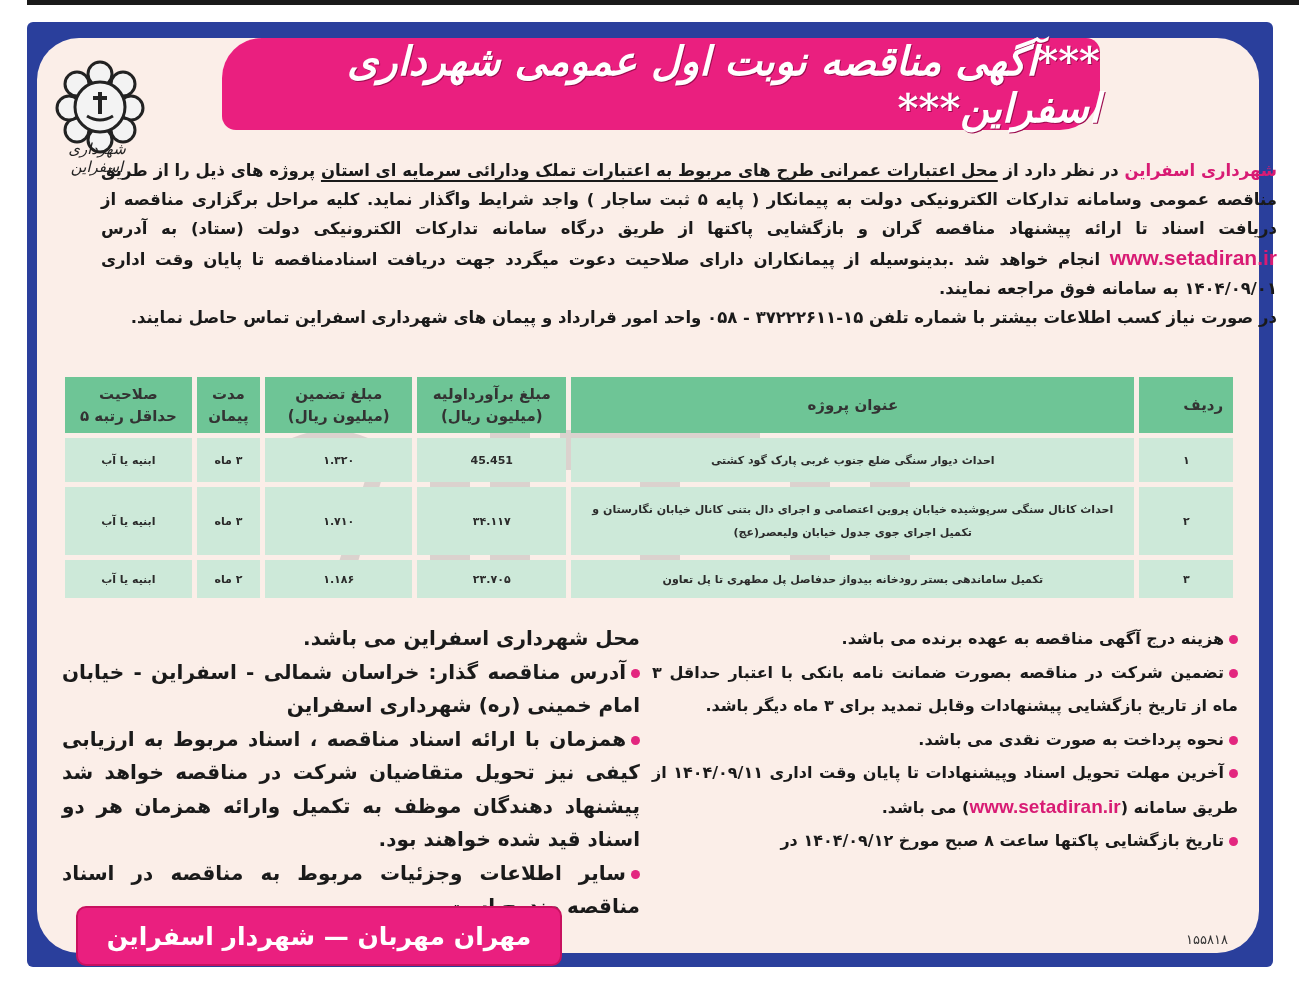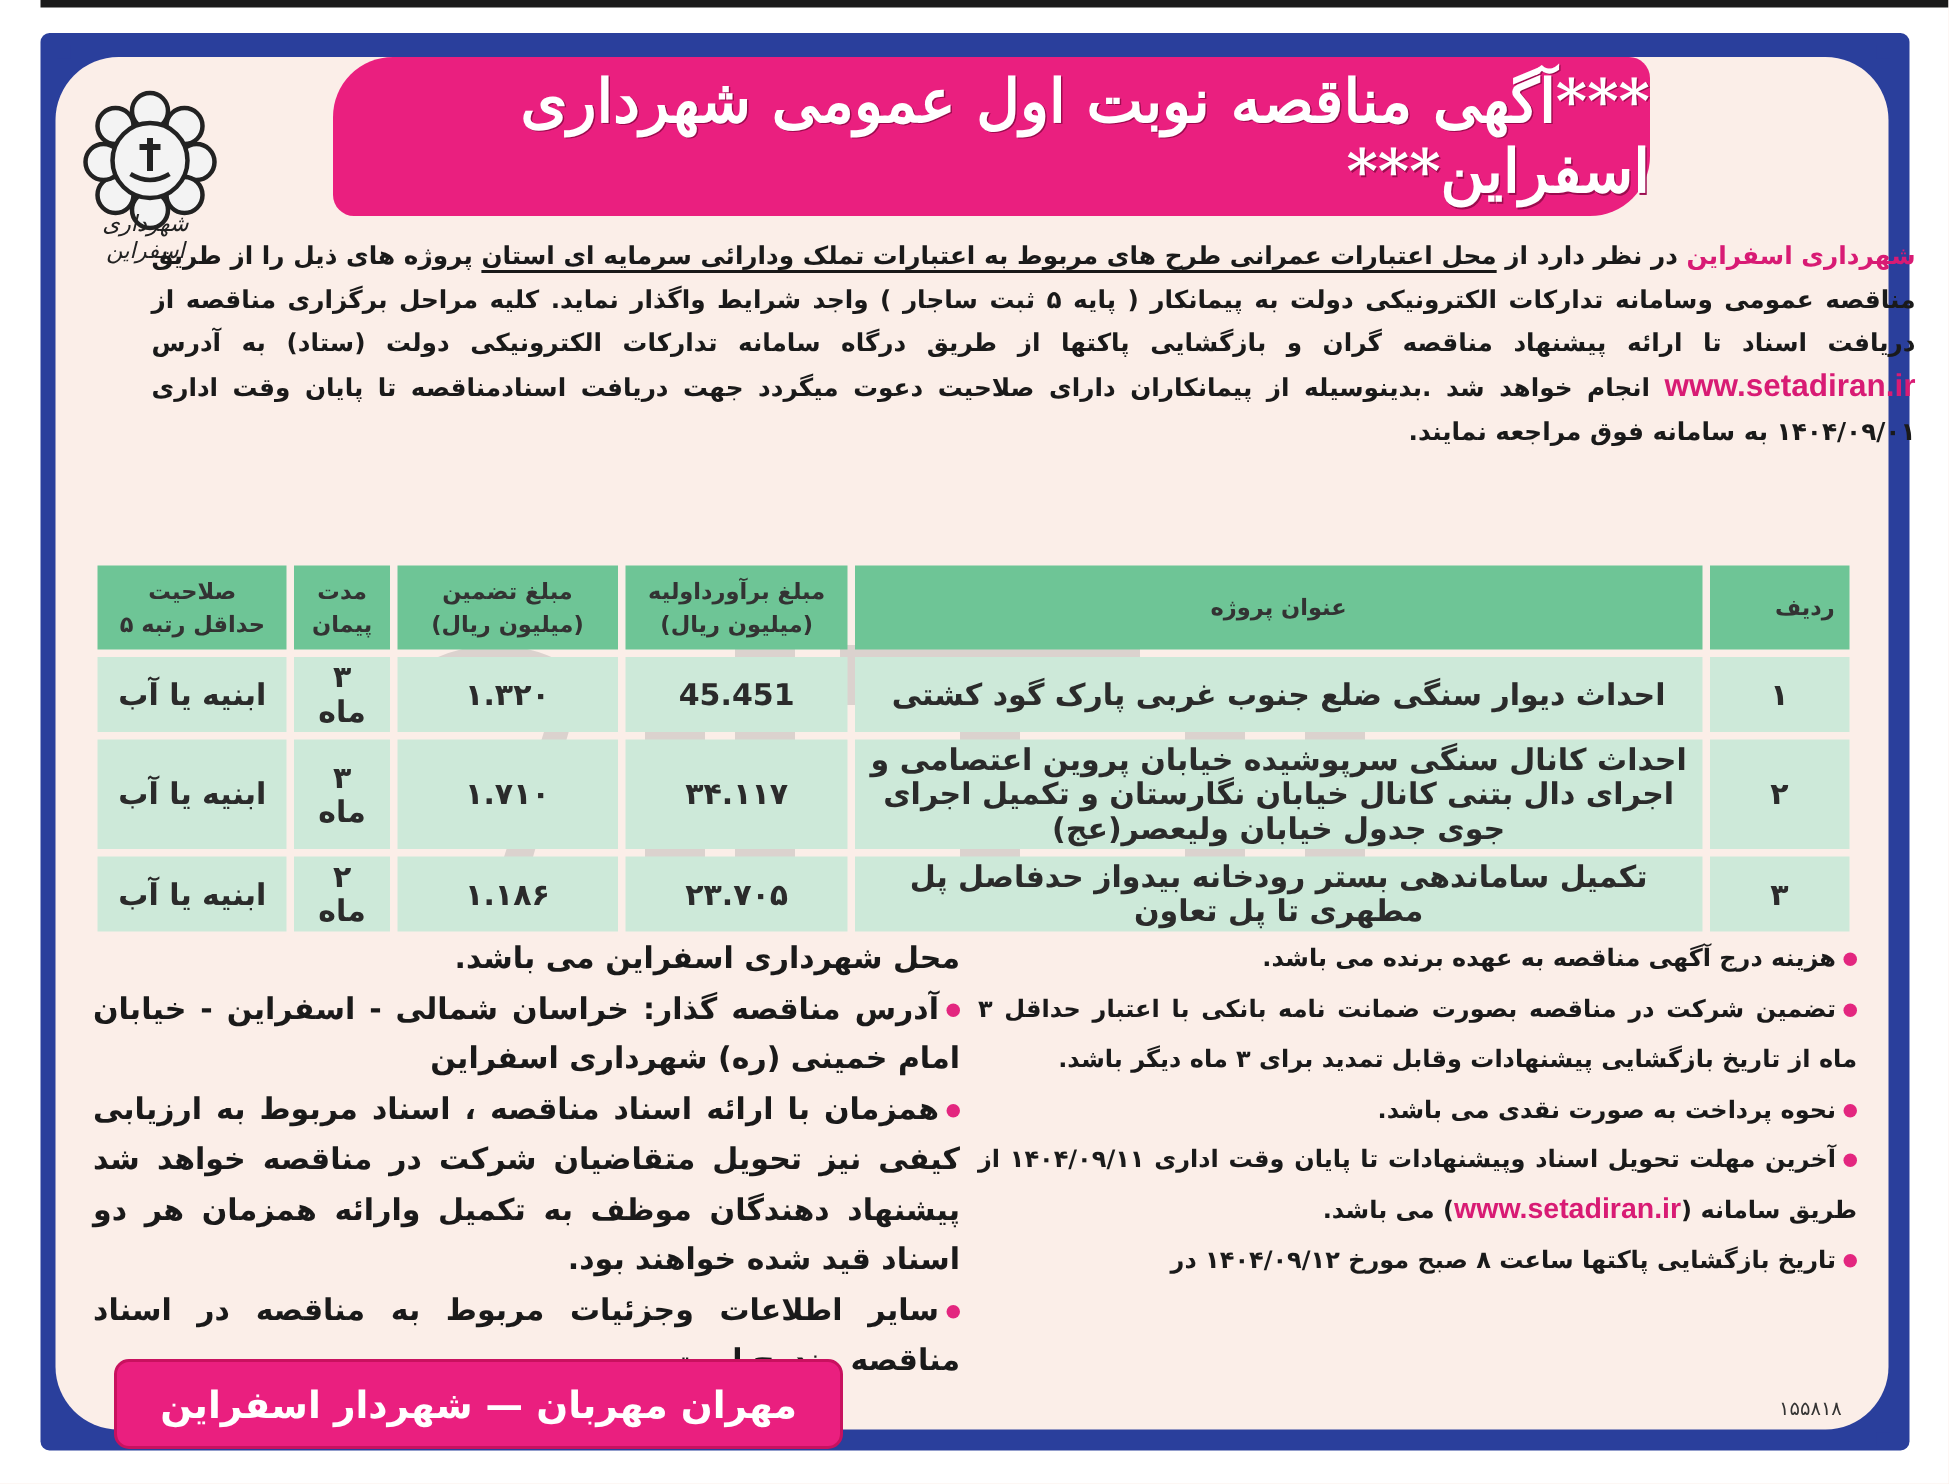--- a/index.html
+++ b/index.html
@@ -11,24 +11,24 @@
   .frame {
     position: absolute; left: 27px; top: 22px; width: 1246px; height: 945px;
     background: #2a3f9c; border-radius: 6px;
   }
   .frame-sq { position: absolute; width: 9px; height: 9px; background: #2a3f9c; }
   .inner {
     position: absolute; left: 37px; top: 38px; width: 1222px; height: 915px;
     background: #fbeee8; border-radius: 42px;
   }
   .title-banner {
-    position: absolute; left: 222px; top: 38px; width: 878px; height: 106px;
+    position: absolute; left: 222px; top: 38px; width: 878px; height: 92px;
     background: #ea1f7f; border-radius: 40px 14px 40px 14px;
     display: flex; align-items: center; justify-content: center;
-    color: #fff; font-family: "DejaVu Serif", serif; font-weight: bold;
+    color: #fff; font-family: "DejaVu Serif", serif; font-style: italic; font-weight: bold;
     font-size: 40px; direction: rtl; letter-spacing: 1px;
     text-shadow: 1px 1px 0 #9c0c4f;
   }
   .logo { position: absolute; left: 45px; top: 58px; width: 110px; height: 120px; }
   .logo-caption {
     position: absolute; left: 42px; top: 140px; width: 110px; text-align: center;
     font-family: "DejaVu Serif", serif; font-style: italic; font-size: 15px; color: #222; direction: rtl;
   }
   .intro {
     position: absolute; left: 62px; top: 156px; width: 1176px; direction: rtl; text-align: justify;
@@ -39,21 +39,21 @@
   .intro .url { color: #d81b74; font-family: "Liberation Sans", sans-serif; font-size: 21px; }
   table.projects {
     position: absolute; left: 60px; top: 372px; width: 1178px; border-collapse: separate;
     border-spacing: 5px; direction: rtl; font-weight: bold; color: #2b2b2b;
   }
   table.projects th {
     background: #6ec596; font-size: 15px; height: 56px; padding: 0 6px; font-weight: bold; color: #333;
     line-height: 22px;
   }
   table.projects td {
-    background: #cde9d9; font-size: 20px; text-align: center; padding: 2px 8px; line-height: 23px;
+    background: #cde9d9; font-size: 11px; text-align: center; padding: 2px 8px; line-height: 23px;
   }
   table.projects tr.r1 td { height: 40px; }
   table.projects tr.r2 td { height: 64px; }
   table.projects tr.r3 td { height: 34px; }
   .watermark {
     position: absolute; left: 230px; top: 390px; width: 800px; height: 220px; pointer-events: none;
     opacity: 0.32;
   }
   .bullets-right {
     position: absolute; left: 652px; top: 622px; width: 586px; direction: rtl; text-align: justify;
@@ -101,20 +101,21 @@
   </g>
   <path d="M42 58 Q55 66 68 58" stroke="#222" stroke-width="3" fill="none"></path>
   <path d="M55 34 L55 56 M48 40 L62 40" stroke="#222" stroke-width="4"></path>
 </svg>
 <div class="logo-caption">شهرداری اسفراین</div>
 
 <div class="intro">
   <p>
     <span class="pink">شهرداری اسفراین</span><span> در نظر دارد از </span><span class="u">محل اعتبارات عمرانی طرح های مربوط به اعتبارات تملک ودارائی سرمایه ای استان</span><span> پروژه های ذیل را از طریق مناقصه عمومی وسامانه تدارکات الکترونیکی دولت به پیمانکار ( پایه ۵ ثبت ساجار ) واجد شرایط واگذار نماید. کلیه مراحل برگزاری مناقصه از دریافت اسناد تا ارائه پیشنهاد مناقصه گران و بازگشایی پاکتها از طریق درگاه سامانه تدارکات الکترونیکی دولت (ستاد) به آدرس </span><span class="url">www.setadiran.ir</span><span> انجام خواهد شد .بدینوسیله از پیمانکاران دارای صلاحیت دعوت میگردد جهت دریافت اسنادمناقصه تا پایان وقت اداری ۱۴۰۴/۰۹/۰۱ به سامانه فوق مراجعه نمایند.</span>
   </p>
+  <p>در صورت نیاز کسب اطلاعات بیشتر با شماره تلفن ۱۵-۳۷۲۲۲۶۱۱ - ۰۵۸ واحد امور قرارداد و پیمان های شهرداری اسفراین تماس حاصل نمایند.</p>
 </div>
 
 <svg class="watermark" viewBox="0 0 800 220">
   <g fill="#9a9a9a">
     <path d="M40 60 Q100 20 160 60 L120 200 L100 200 L140 75 Q100 50 60 80 Z"></path>
     <rect x="200" y="50" width="40" height="150"></rect>
     <rect x="260" y="20" width="40" height="180"></rect>
     <rect x="330" y="40" width="200" height="40"></rect>
     <rect x="410" y="40" width="40" height="160"></rect>
     <rect x="560" y="70" width="40" height="130"></rect>

